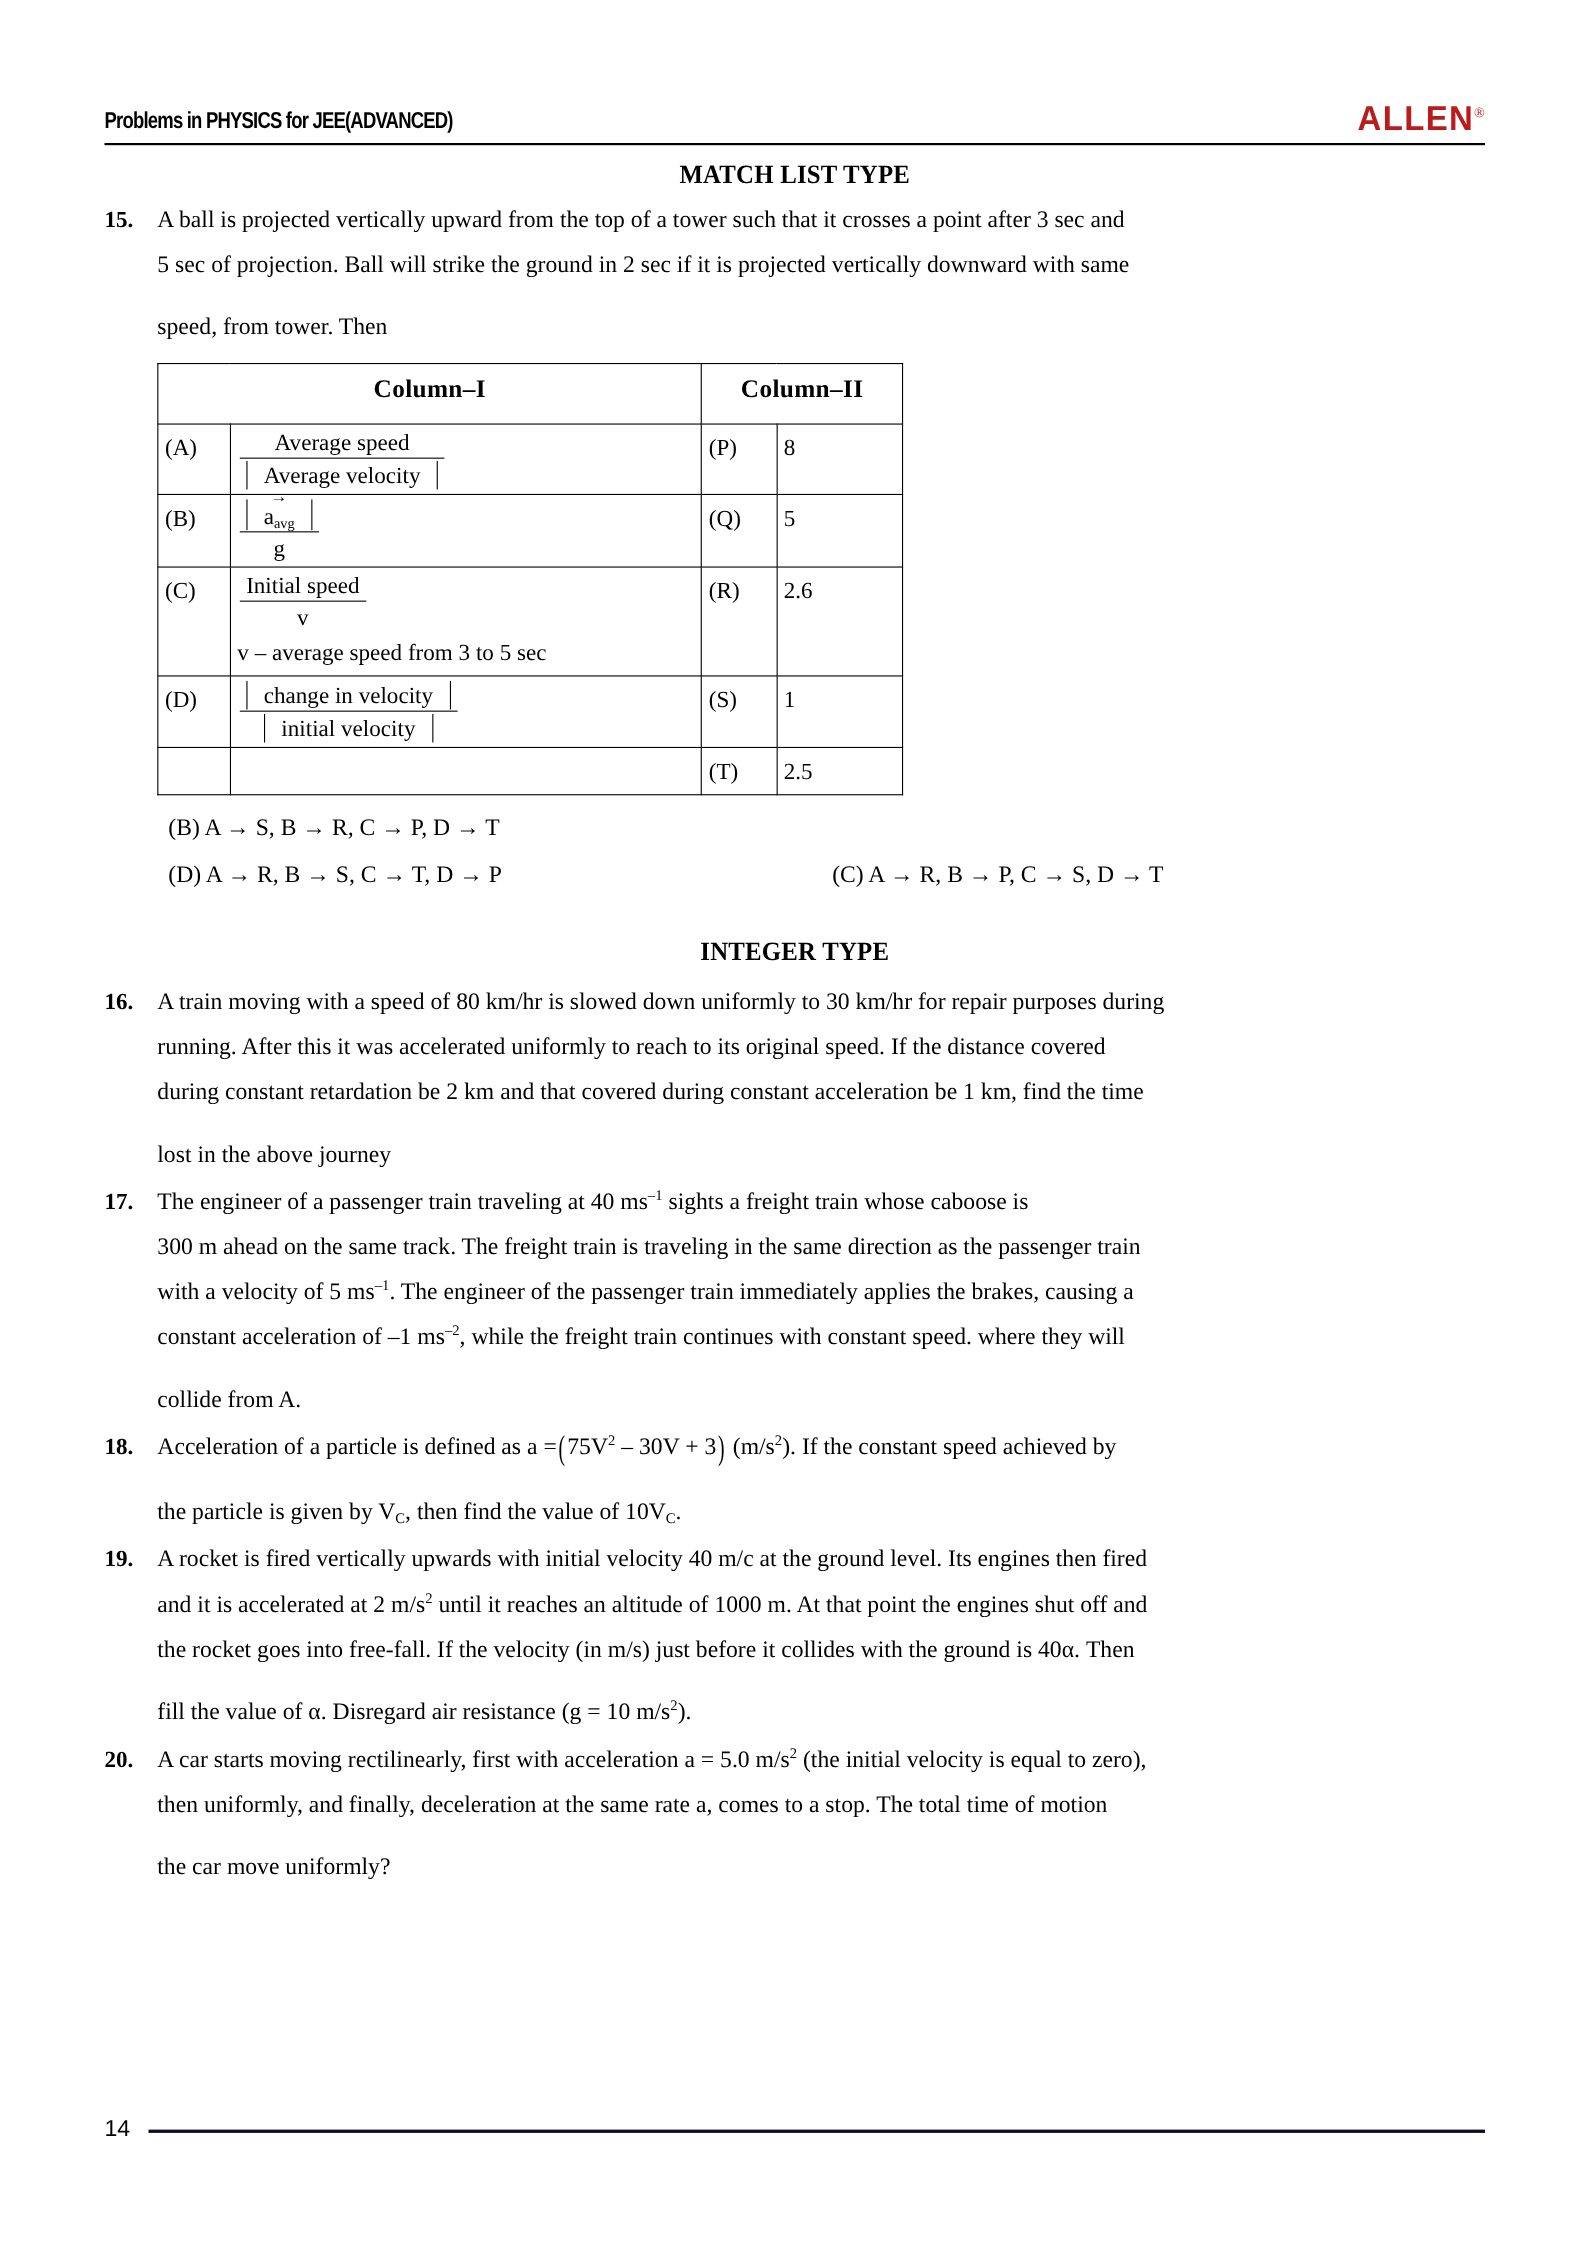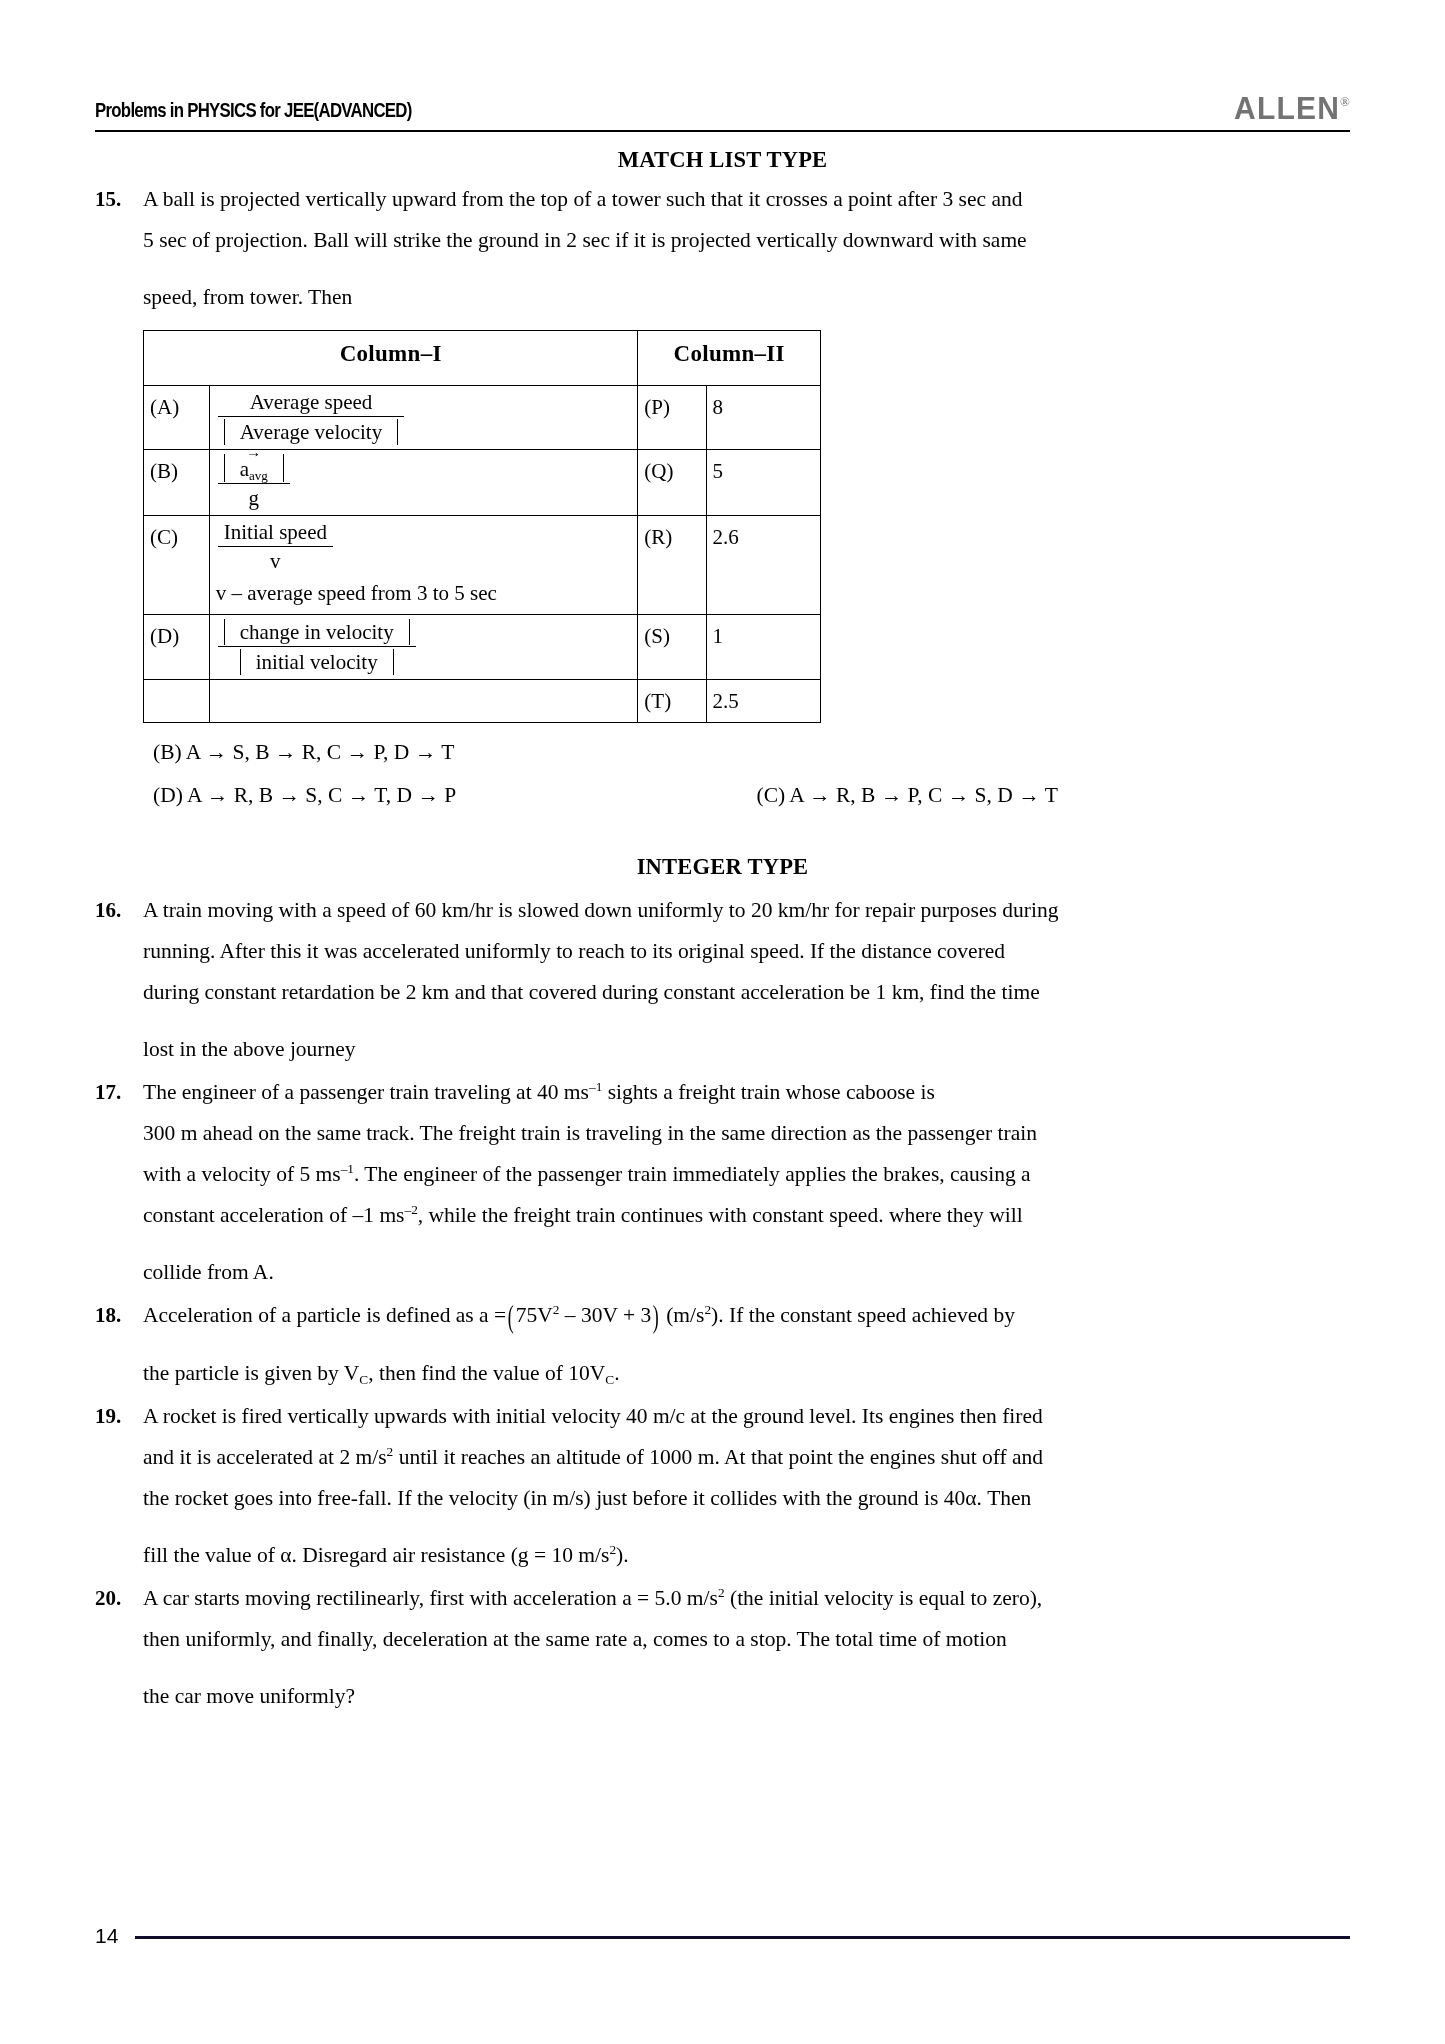--- a/index.html
+++ b/index.html
@@ -41,21 +41,21 @@
     transform: scaleX(0.80);
     transform-origin: left center;
     white-space: nowrap;
   }
   .hdr-logo {
     position: absolute;
     right: 0;
     top: 4px;
     display: flex;
     align-items: flex-start;
-    color: #737373;
+    color: #b91c1c;
   }
   .hdr-logo .word {
     font-family: "Liberation Sans", sans-serif;
     font-size: 30px;
     font-weight: 700;
     letter-spacing: 1.2px;
     transform: scaleY(1.05);
     line-height: 1;
   }
   .hdr-logo .reg {
@@ -362,21 +362,21 @@
         <div class="opt right">(D) A → R, B → S, C → T, D → P</div>
         <div class="opt">(C) A → R, B → P, C → S, D → T</div>
       </div>
     </div>
 
     <div class="section-head integer">INTEGER TYPE</div>
 
     <div class="q">
       <div class="q-num">16.</div>
       <div class="q-body">
-        <p>A train moving with a speed of 60 km/hr is slowed down uniformly to 20 km/hr for repair purposes during</p>
+        <p>A train moving with a speed of 80 km/hr is slowed down uniformly to 30 km/hr for repair purposes during</p>
         <p>running. After this it was accelerated uniformly to reach to its original speed. If the distance covered</p>
         <p>during constant retardation be 2 km and that covered during constant acceleration be 1 km, find the time</p>
         <p class="lastline">lost in the above journey</p>
       </div>
     </div>
 
     <div class="q">
       <div class="q-num">17.</div>
       <div class="q-body">
         <p><span>The engineer of a passenger train traveling at 40 ms</span><sup>–1</sup><span> sights a freight train whose caboose is</span></p>

